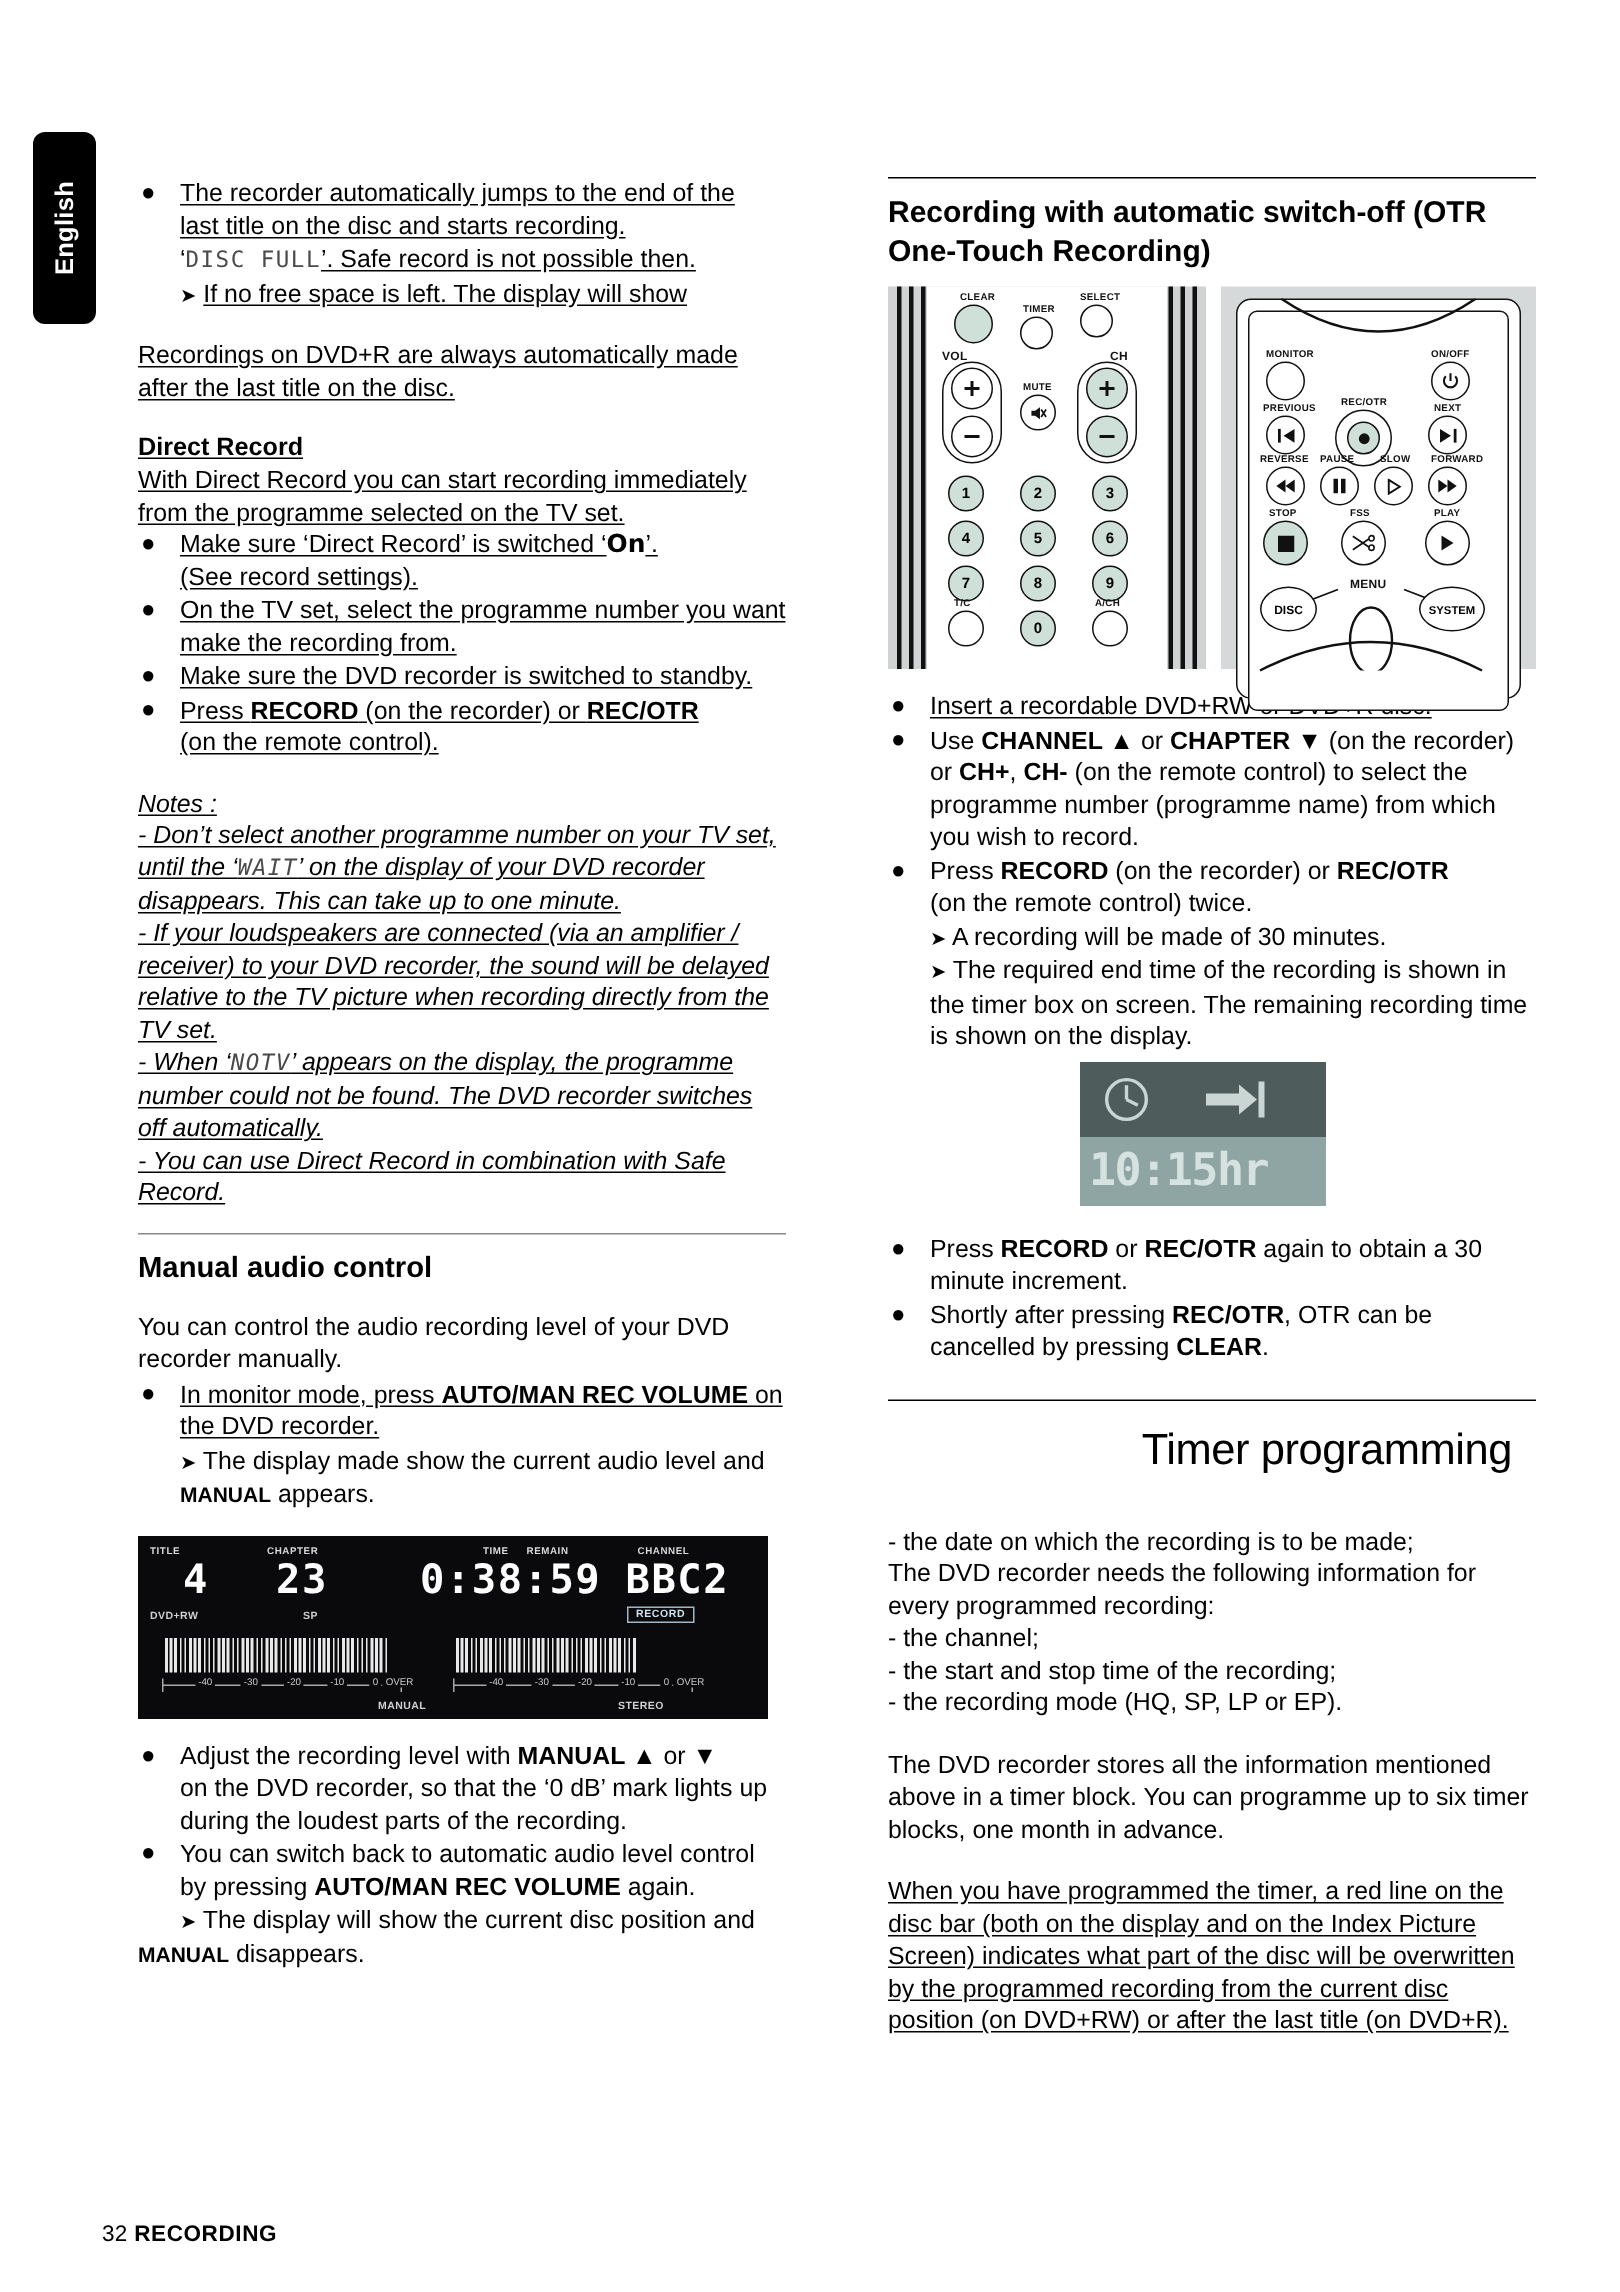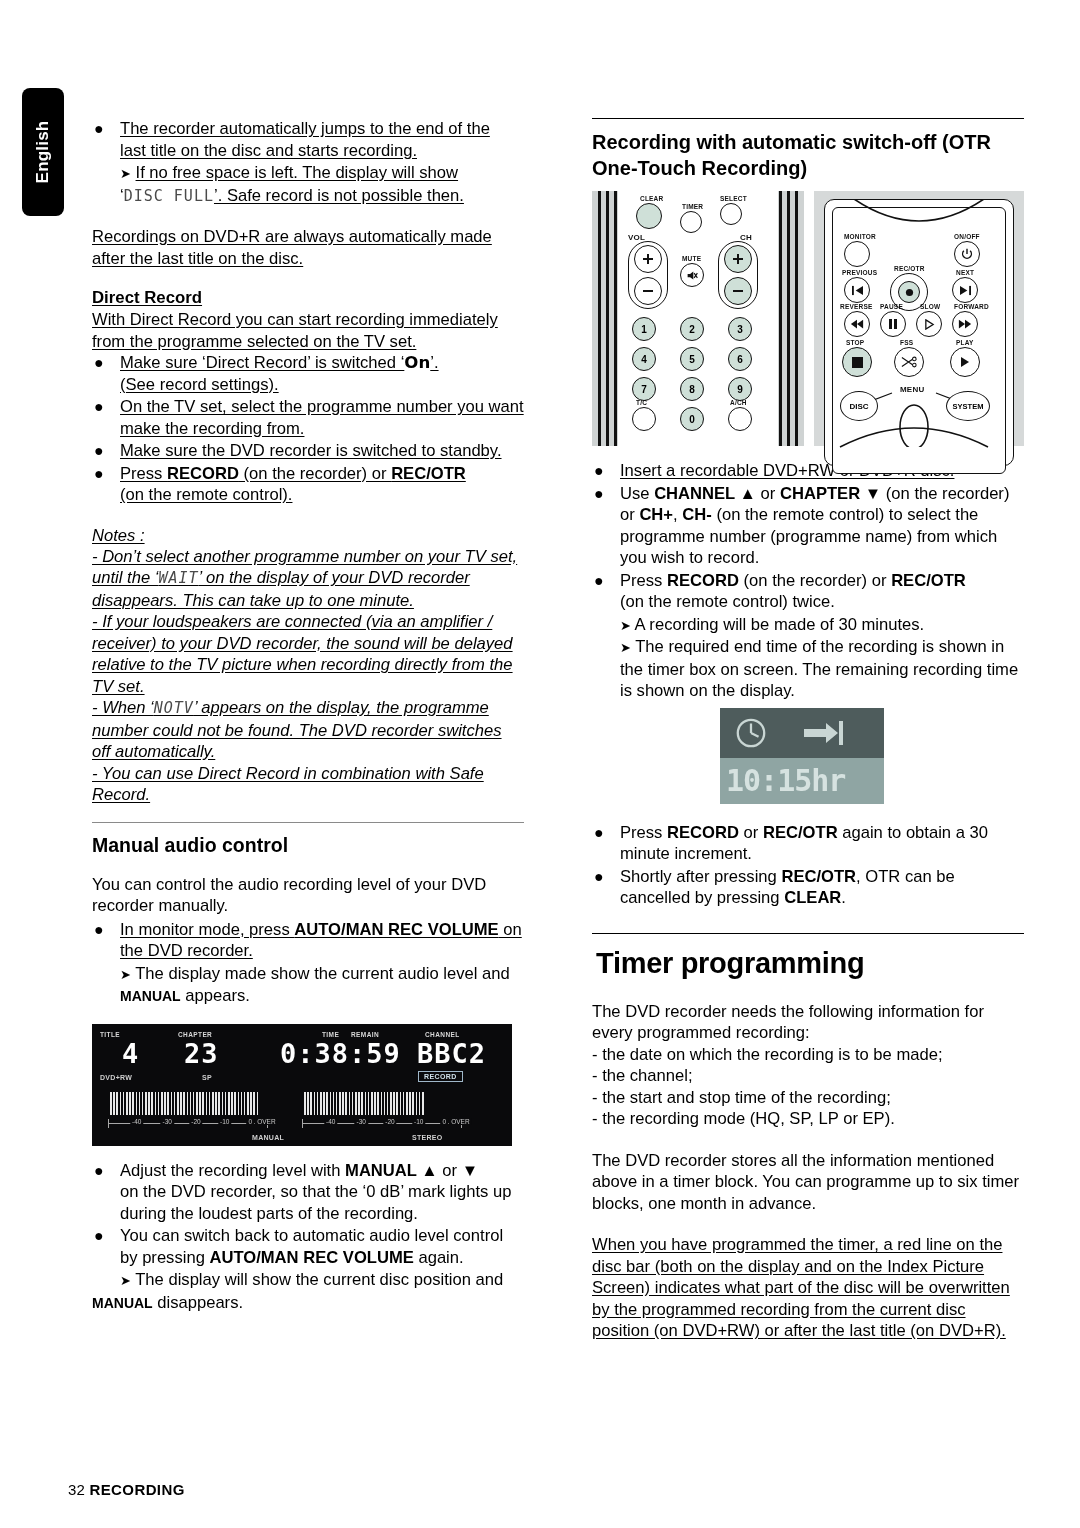--- a/index.html
+++ b/index.html
@@ -45,22 +45,23 @@
   }
   .bl .txt{ flex:1 1 auto; font-size:16.6px; line-height:21.5px; }
 
   .arrowline{ font-size:16.6px; line-height:21.5px; padding-left:28px; }
   .arrowline .ar{ font-size:13px; }
 
   h2.sec{
     font-size:19.5px; font-weight:bold; margin:0 0 6px 0; line-height:24px;
   }
   h1.big{
-    font-size:29px; font-weight:bold; margin:4px; line-height:35px;
+    font-size:29px; font-weight:normal; margin:16px; line-height:35px;
     letter-spacing:-0.3px;
+    text-align:right;
   }
   .rule{ border-top:1px solid #8a8a8a; margin:16px 0 10px 0; }
   .rule-dark{ border-top:1px solid #000; margin:18px 0 12px 0; }
   h3.sub{ font-size:16.8px; font-weight:bold; margin:0 0 1px 0; }
 
   
   .seg{ font-family:"DejaVu Sans Mono", monospace; letter-spacing:1px; color:#4a4a4a; font-size:15px; }
 
   .notes-title{ font-style:italic; font-size:16.6px; }
   .note{ font-style:italic; font-size:16.6px; line-height:21.5px; }
@@ -146,26 +147,26 @@
 
   <div class="col col-left">
 
     <div class="bl">
       <div class="dot">●</div>
       <div class="txt">
         <span class="u">The recorder automatically jumps to the end of the</span><br>
         <span class="u">last title on the disc and starts recording.</span>
       </div>
     </div>
+    <div class="arrowline" style="padding-left:28px">
+      <span>‘</span><span class="seg">DISC FULL</span><span class="u">’. Safe record is not possible then.</span>
+    </div>
     <div class="arrowline">
       <span class="ar">➤</span>
       <span class="u">If no free space is left. The display will show</span>
-    </div>
-    <div class="arrowline" style="padding-left:28px">
-      <span>‘</span><span class="seg">DISC FULL</span><span class="u">’. Safe record is not possible then.</span>
     </div>
 
     <div class="gap"></div>
 
     <p class="u">Recordings on DVD+R are always automatically made after the last title on the disc.</p>
 
     <div class="gap"></div>
 
     <h3 class="sub u">Direct Record</h3>
     <p class="u">With Direct Record you can start recording immediately from the programme selected on the TV set.</p>
@@ -625,22 +626,22 @@
     <div class="bl">
       <div class="dot">●</div>
       <div class="txt">
         <span>Shortly after pressing </span><span class="b">REC/OTR</span><span>, OTR can be cancelled by pressing </span><span class="b">CLEAR</span><span>.</span>
       </div>
     </div>
 
     <div class="rule-dark" style="margin-top:24px; margin-bottom:12px;"></div>
     <h1 class="big">Timer programming</h1>
     <div style="height:16px"></div>
+    <p>- the date on which the recording is to be made;</p>
     <p>The DVD recorder needs the following information for every programmed recording:</p>
-    <p>- the date on which the recording is to be made;</p>
     <p>- the channel;</p>
     <p>- the start and stop time of the recording;</p>
     <p>- the recording mode (HQ, SP, LP or EP).</p>
     <div style="height:20px"></div>
     <p>The DVD recorder stores all the information mentioned above in a timer block. You can programme up to six timer blocks, one month in advance.</p>
     <div style="height:20px"></div>
     <p class="u">When you have programmed the timer, a red line on the disc bar (both on the display and on the Index Picture Screen) indicates what part of the disc will be overwritten by the programmed recording from the current disc position (on DVD+RW) or after the last title (on DVD+R).</p>
   </div>
 
   <div class="footer">

